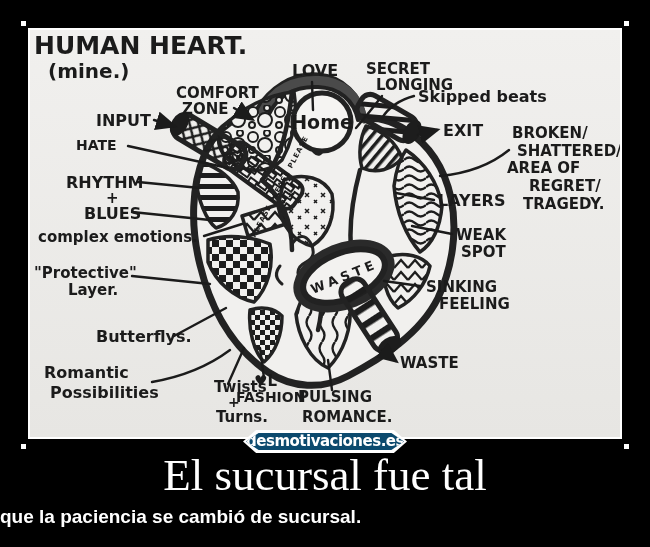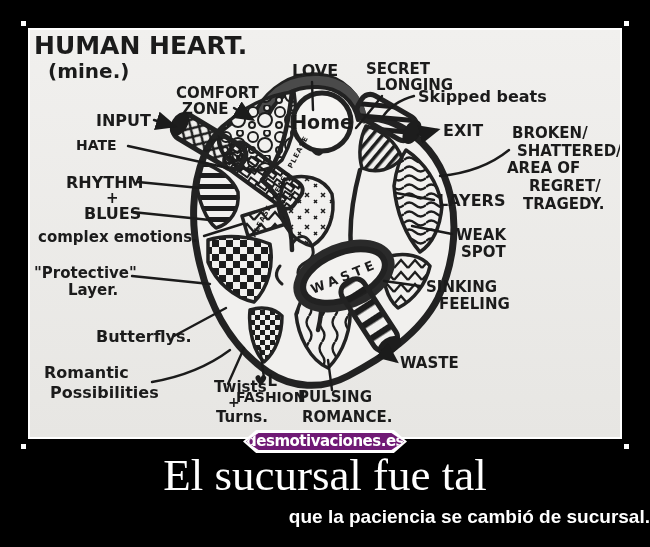--- a/index.html
+++ b/index.html
@@ -10,25 +10,25 @@
          border:2px solid #fff;background:linear-gradient(#f1f0ee,#e7e6e3);}
   .photo svg{display:block;}
   svg text{fill:#1b1b1b;font-family:"DejaVu Sans",sans-serif;font-weight:bold;}
   .leader{fill:none;stroke:#1b1b1b;stroke-width:2.4;stroke-linecap:round;}
   .outline{stroke:#222;stroke-linejoin:round;stroke-linecap:round;}
   .watermark{position:absolute;left:243px;top:430px;width:164px;height:23px;
      clip-path:polygon(0 50%,8% 0,92% 0,100% 50%,92% 100%,8% 100%);
      background:#fff;z-index:5;}
   .watermark-inner{position:absolute;left:3px;top:3px;right:3px;bottom:3px;
      clip-path:polygon(0 50%,8% 0,92% 0,100% 50%,92% 100%,8% 100%);
-     background:#701a75;color:#fff;font-size:15px;font-weight:bold;
-     text-align:right;line-height:17px;letter-spacing:-0.5px;}
+     background:#0c4a6e;color:#fff;font-size:15px;font-weight:bold;
+     text-align:center;line-height:17px;letter-spacing:-0.5px;}
   .caption-title{position:absolute;left:0;top:449px;width:650px;text-align:center;
      color:#fff;font-family:"Liberation Serif",serif;font-size:45px;line-height:52px;}
-  .caption-sub{position:absolute;left:0;top:506px;width:650px;text-align:right;
+  .caption-sub{position:absolute;left:0;top:506px;width:650px;text-align:left;
      color:#fff;font-family:"Liberation Sans",sans-serif;font-weight:bold;font-size:19px;}
 </style>
 </head>
 <body>
 
 <div class="corner-dot" style="left:21px;top:21px"></div>
 <div class="corner-dot" style="left:624px;top:21px"></div>
 <div class="corner-dot" style="left:21px;top:444px"></div>
 <div class="corner-dot" style="left:624px;top:444px"></div>
 

